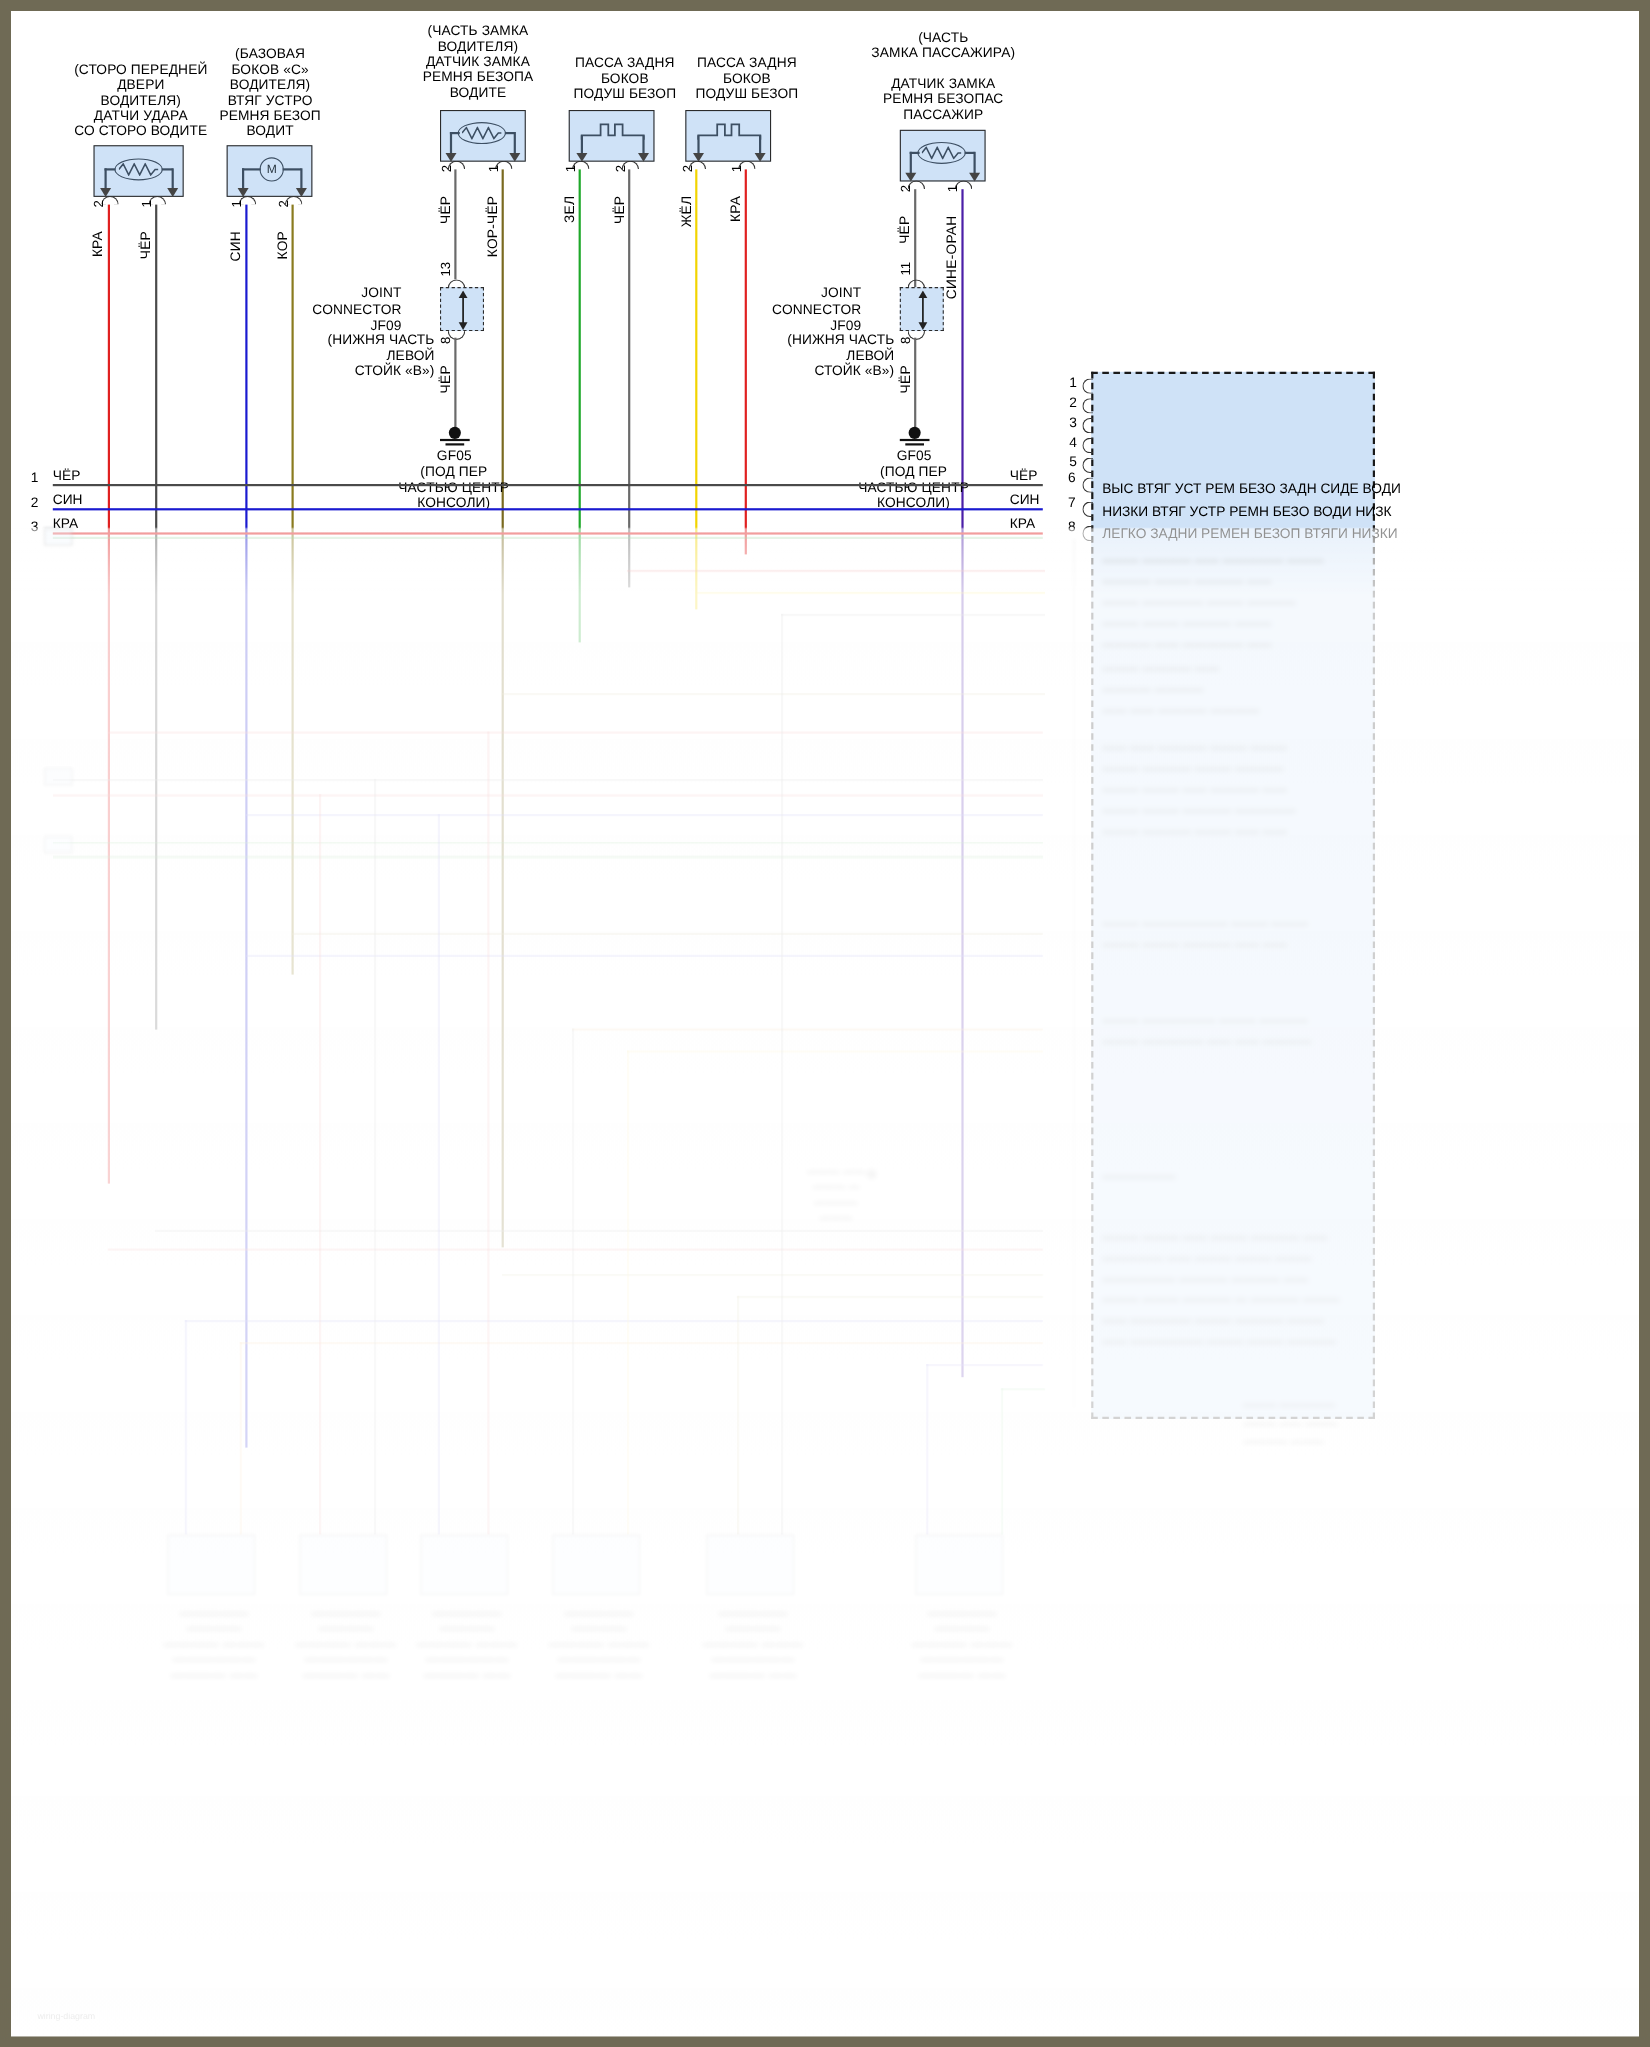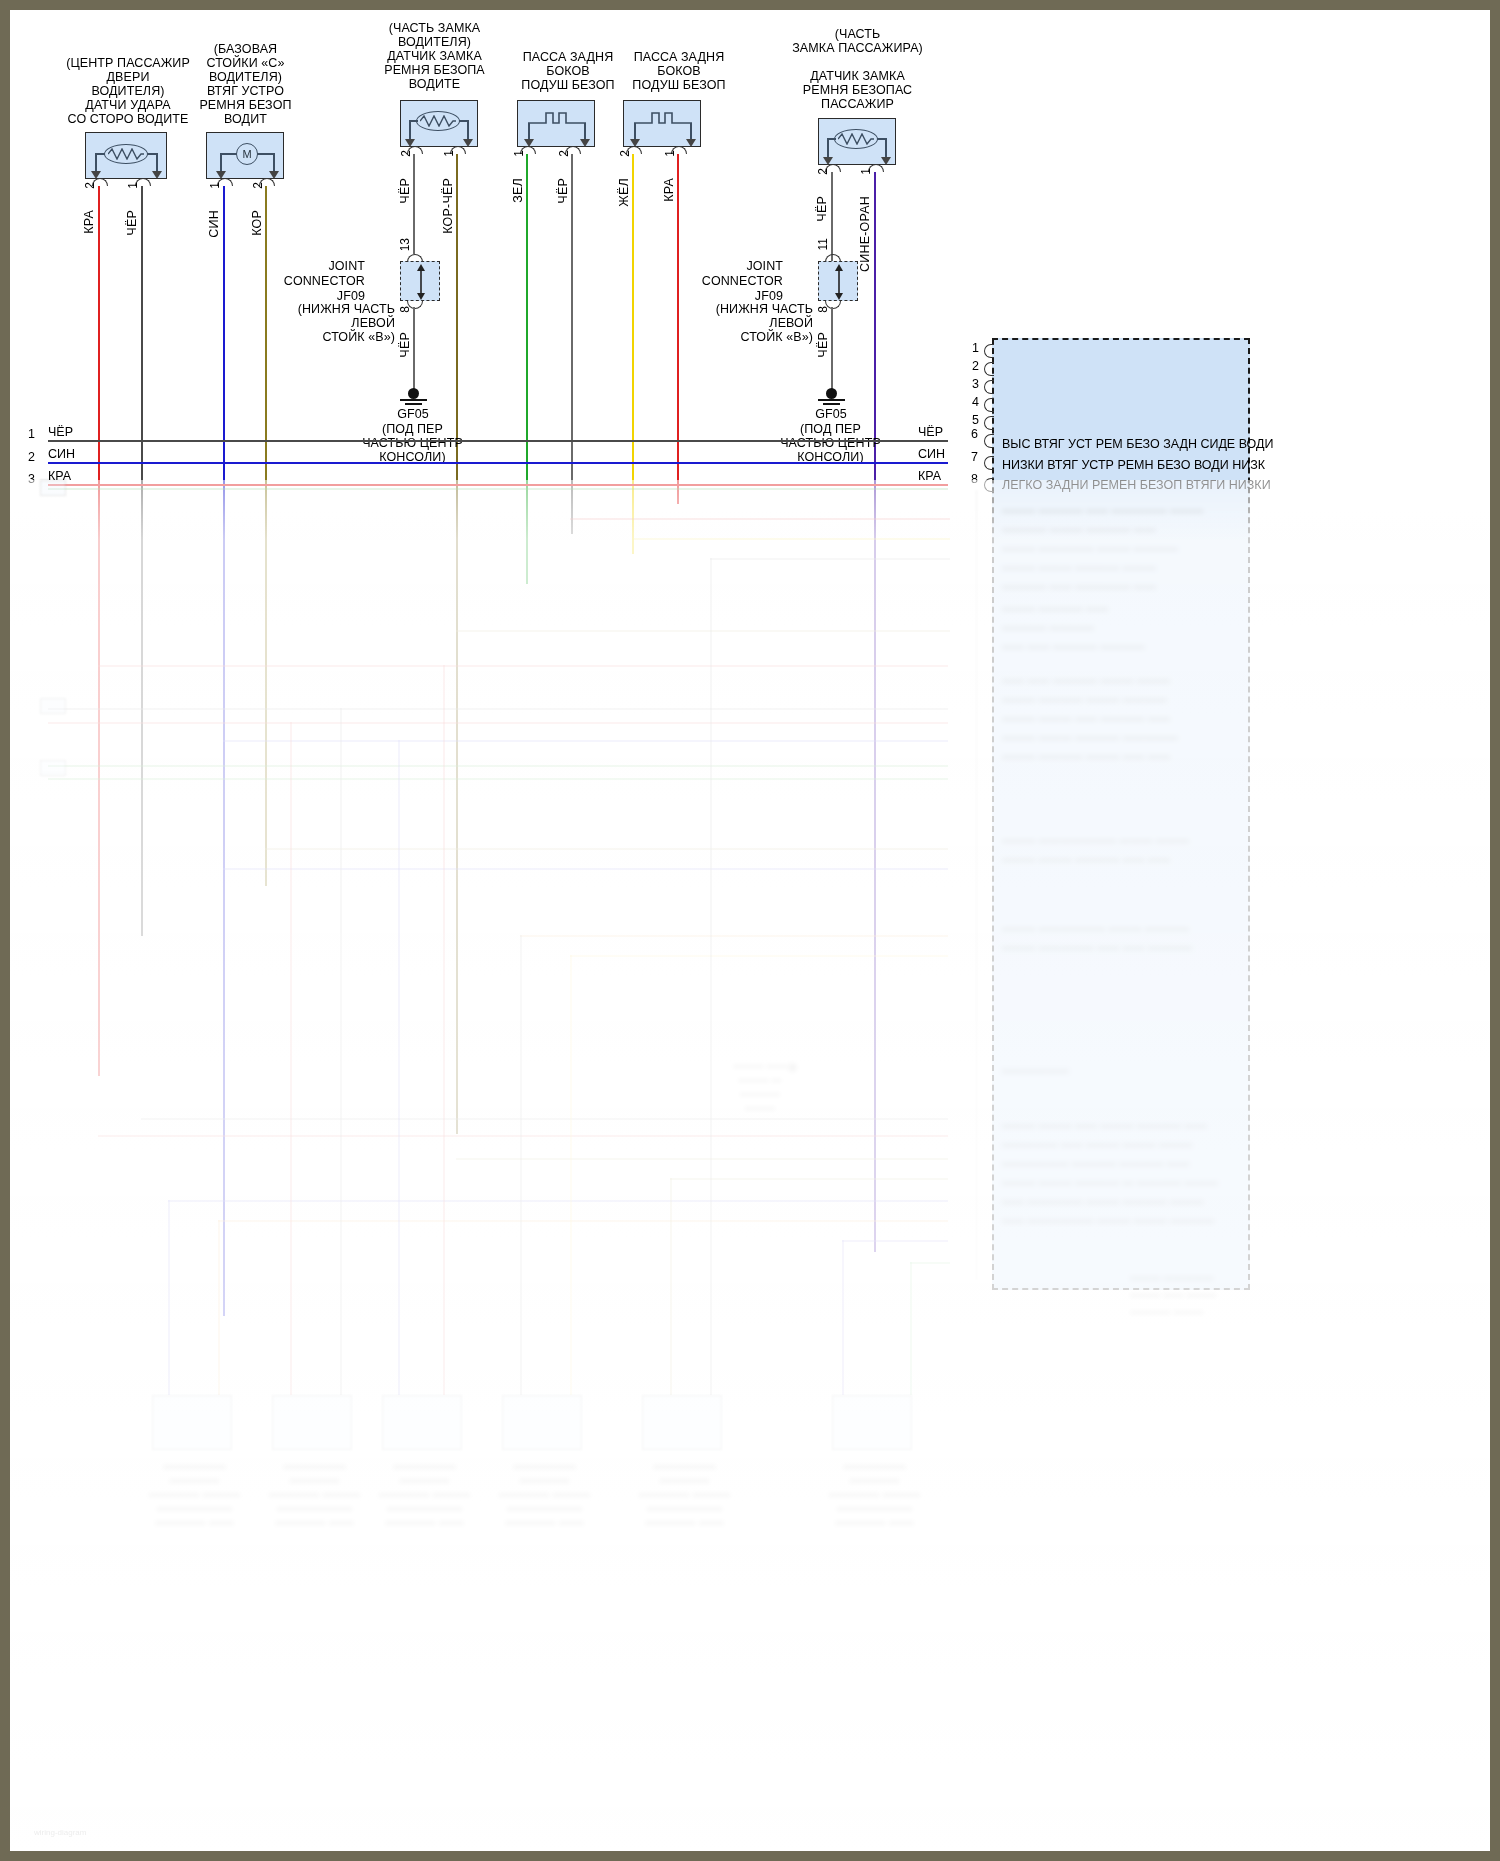--- a/index.html
+++ b/index.html
@@ -61,28 +61,28 @@
   .blurred3{filter:blur(2.6px);opacity:.22;}
 
   .footer-note{position:absolute;font-size:8px;color:#8a8a8a;left:24px;bottom:14px;}
 </style>
 </head>
 <body>
 
 <div id="page">
   <div id="canvas">
 
-    <div class="lbl" style="left:38px;top:46px;width:160px;">(ЦЕНТР ПАССАЖИР
+    <div class="lbl" style="left:38px;top:46px;width:160px;">(СТОРО ПЕРЕДНЕЙ
 ДВЕРИ
 ВОДИТЕЛЯ)
 ДАТЧИ УДАРА
 СО СТОРО ВОДИТЕ</div>
 
     <div class="lbl" style="left:168px;top:32px;width:135px;">(БАЗОВАЯ
-СТОЙКИ «С»
+БОКОВ «С»
 ВОДИТЕЛЯ)
 ВТЯГ УСТРО
 РЕМНЯ БЕЗОП
 ВОДИТ</div>
 
     <div class="lbl" style="left:352px;top:11px;width:145px;">(ЧАСТЬ ЗАМКА
 ВОДИТЕЛЯ)
 ДАТЧИК ЗАМКА
 РЕМНЯ БЕЗОПА
 ВОДИТЕ</div>

